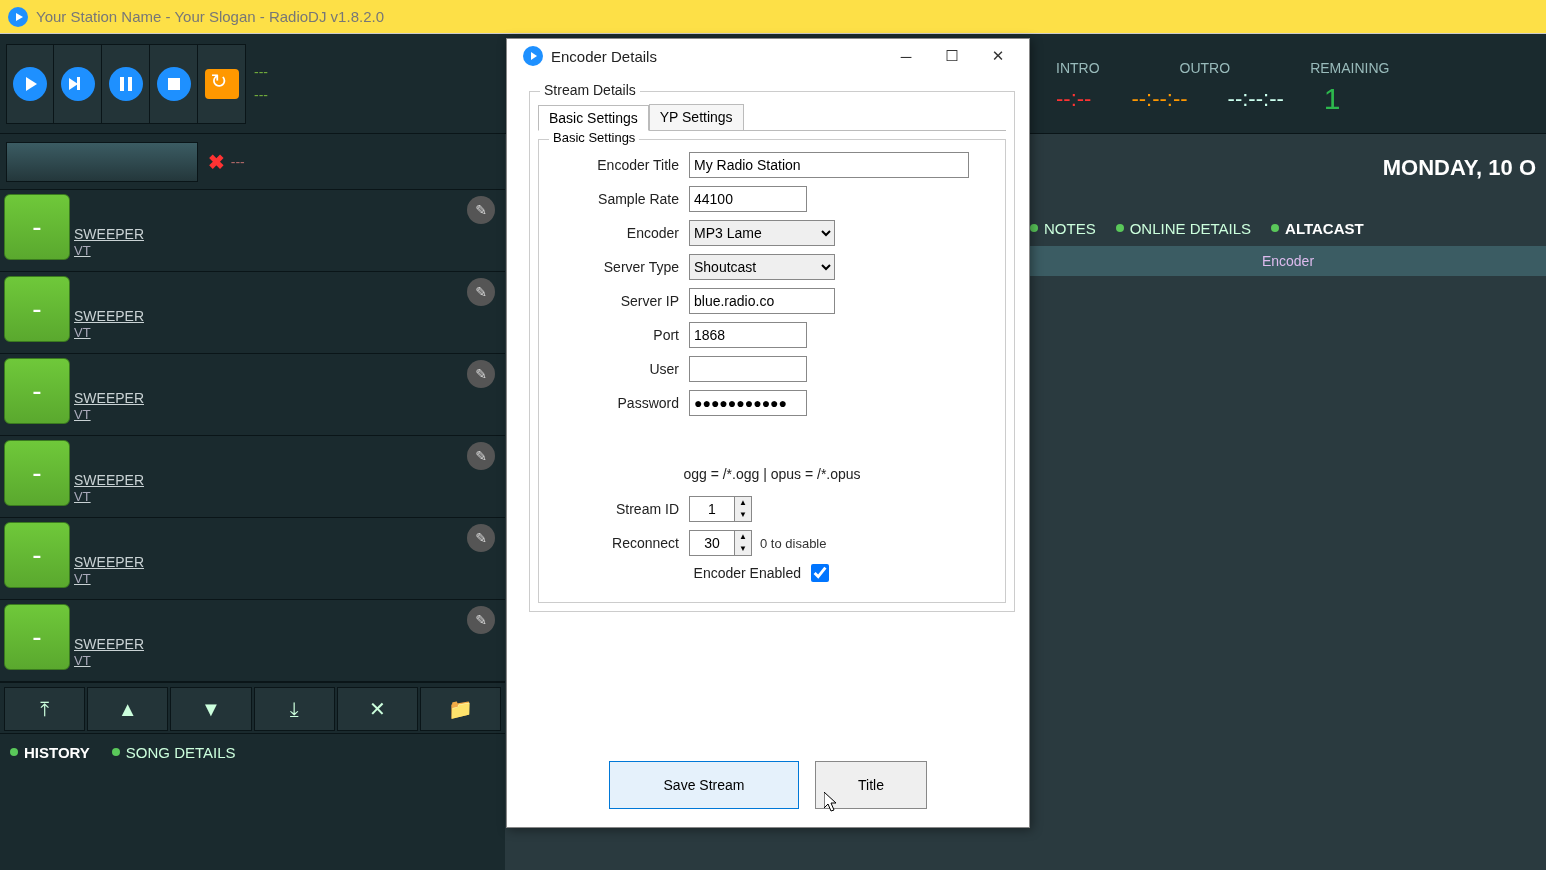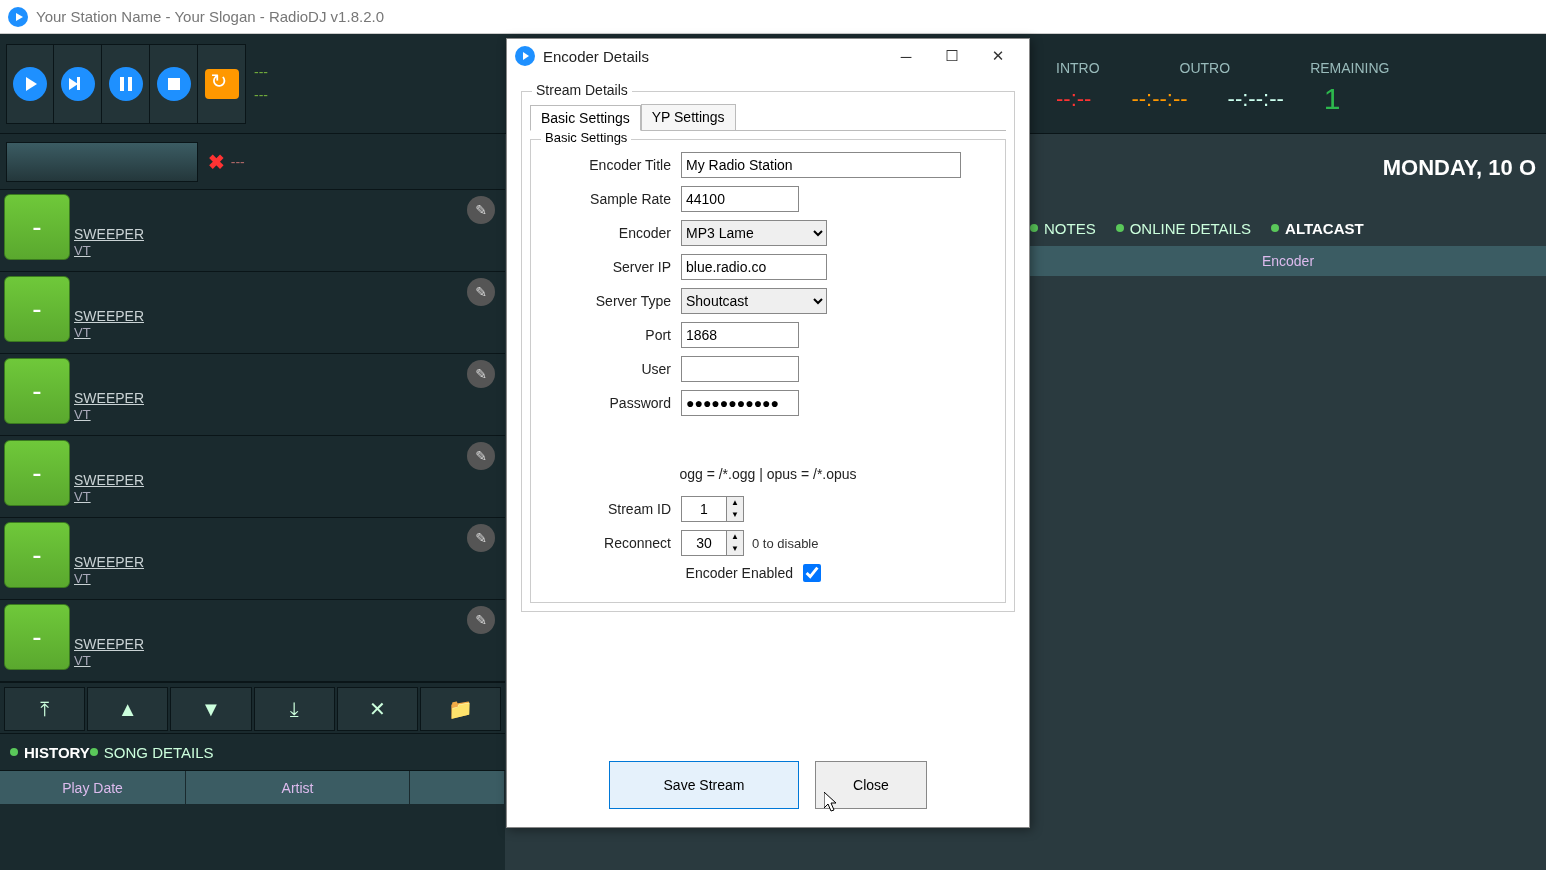--- a/index.html
+++ b/index.html
@@ -1,19 +1,19 @@
 <!DOCTYPE html>
 <html><head>
 <meta charset="utf-8">
 <style>
 * { box-sizing: border-box; margin: 0; padding: 0; font-family: "Segoe UI", Tahoma, sans-serif; }
 body { background: #2a3a3f; width: 1546px; height: 870px; overflow: hidden; position: relative; }
 
 
-.titlebar { height: 34px; background: #ffffff; display: flex; align-items: center; padding: 0 8px; border-bottom: 1px solid #ccc; }
+.titlebar { height: 34px; background: #fde047; display: flex; align-items: center; padding: 0 8px; border-bottom: 1px solid #ccc; }
 .titlebar .app-icon { width: 20px; height: 20px; border-radius: 50%; background: #1e90ff; display: flex; align-items: center; justify-content: center; margin-right: 8px; }
 .titlebar .app-icon::after { content: ""; width: 0; height: 0; border-left: 7px solid #fff; border-top: 4px solid transparent; border-bottom: 4px solid transparent; margin-left: 2px; }
 .titlebar .title-text { color: #777; font-size: 15px; }
 
 
 .transport { height: 100px; background: #1a2a2e; display: flex; align-items: center; padding: 0 6px; gap: 0; border-bottom: 1px solid #0a1518; }
 .transport .tbtn { width: 48px; height: 80px; background: #233438; border: 1px solid #0a1518; display: flex; align-items: center; justify-content: center; cursor: pointer; }
 .transport .tbtn + .tbtn { border-left: none; }
 .circle-btn { width: 34px; height: 34px; border-radius: 50%; display: flex; align-items: center; justify-content: center; }
 .play-c { background: #1e90ff; }
@@ -52,37 +52,37 @@
 .pl-badge { width: 66px; height: 66px; margin: 4px; background: linear-gradient(#6fc83a,#5aa82e); border-radius: 6px; display: flex; align-items: center; justify-content: center; color: #fff; font-size: 28px; border: 1px solid #3a7a1f; }
 .pl-meta { color: #c9d2d4; font-size: 14px; padding-top: 36px; line-height: 1.2; text-decoration: underline; }
 .pl-meta .sub { font-size: 13px; color: #aab; }
 .pl-edit { position: absolute; right: 10px; top: 6px; width: 28px; height: 28px; border-radius: 50%; background: #555; display: flex; align-items: center; justify-content: center; color: #ddd; font-size: 14px; cursor:pointer; }
 
 
 .pl-toolbar { height: 52px; background: #1a2a2e; display: flex; gap: 2px; padding: 4px; border-top: 1px solid #0a1518; border-bottom: 1px solid #0a1518; }
 .pl-toolbar .plt-btn { width: 86px; height: 44px; background: #233438; border: 1px solid #0a1518; display: flex; align-items: center; justify-content: center; color: #cfd; font-size: 20px; cursor:pointer; }
 
 
-.bottom-tabs { height: 36px; background: #1a2a2e; display: flex; align-items: center; padding: 0 10px; }
+.bottom-tabs { height: 36px; background: #1a2a2e; display: flex; align-items: center; padding: 0 10px; gap: 22px; }
 .bottom-tabs .bt-tab { color: #cfd; font-size: 15px; display: flex; align-items: center; gap: 6px; cursor:pointer;}
 .bt-dot { width: 8px; height: 8px; background: #5ac85a; border-radius: 50%; }
 .bottom-tabs .active { color: #fff; font-weight: bold; }
 
 
 .tbl-head { height: 34px; background: #3b5c63; display: flex; border-top: 1px solid #0a1518; }
 .tbl-head .th { border-right: 1px solid #1a2a2e; color: #dbe; font-size: 14px; display:flex; align-items:center; justify-content:center; }
 
 
 .right-tabs { position: absolute; top: 210px; left: 1030px; right: 0; height: 36px; display: flex; align-items: center; gap: 20px;}
 .right-tabs .bt-tab { color: #cfd; font-size: 15px; display:flex; align-items:center; gap:6px; cursor:pointer;}
 .right-tabs .active { color: #fff; font-weight: bold; }
 .right-enc-head { position: absolute; top: 246px; left: 1030px; right: 0; height: 30px; background: #3b5c63; color: #dbe; text-align:center; font-size: 14px; line-height:30px;}
 
 
-.dialog { position: absolute; top: 38px; left: 506px; width: 524px; height: 790px; background: #fff; border: 1px solid #888; box-shadow: 2px 2px 10px rgba(0,0,0,.4); }
+.dialog { position: absolute; top: 38px; left: 506px; width: 524px; height: 790px; background: #fff; border: 1px solid #888; box-shadow: 2px 2px 10px rgba(0,0,0,.4); padding-left: 8px; }
 .dlg-titlebar { height: 34px; display: flex; align-items: center; padding: 0 8px; }
 .dlg-titlebar .dlg-icon { width: 20px; height: 20px; border-radius: 50%; background: #1e90ff; display:flex; align-items:center; justify-content:center;}
 .dlg-titlebar .dlg-icon::after { content:""; border-left:6px solid #fff; border-top:4px solid transparent; border-bottom:4px solid transparent; margin-left:2px;}
 .dlg-titlebar .dlg-title { margin-left: 8px; font-size: 15px; color: #222; }
 .dlg-titlebar .dlg-btns { margin-left:auto; display:flex; }
 .dlg-titlebar .db { width: 46px; height: 30px; display:flex; align-items:center; justify-content:center; color:#333; cursor:pointer; font-size:15px;}
 
 .dlg-body { padding: 8px 14px; }
 .group-box { border: 1px solid #ccc; padding: 12px 8px 8px; position: relative; margin-top: 10px; }
 .group-box > .gb-title { position: absolute; top: -10px; left: 10px; background: #fff; padding: 0 4px; font-size: 14px; color: #222; }
@@ -248,25 +248,20 @@
     <div class="bt-tab active">
         <span class="bt-dot"></span>
         <span>HISTORY</span>
       </div>
     <div class="bt-tab">
         <span class="bt-dot"></span>
         <span>SONG DETAILS</span>
       </div>
   </div>
 
-  <div class="tbl-head">
-    <div class="th" style="width:186px">Play Date</div>
-    <div class="th" style="width:224px">Artist</div>
-    <div class="th" style="flex:1"></div>
-  </div>
 </div>
 
 <div class="dialog">
   <div class="dlg-titlebar">
     <div class="dlg-icon"></div>
     <div class="dlg-title">Encoder Details</div>
     <div class="dlg-btns">
       <div class="db">─</div>
       <div class="db">☐</div>
       <div class="db">✕</div>
@@ -292,26 +287,26 @@
         <div class="frow" style="">
           <div class="lbl">Sample Rate</div>
           <input type="text" style="width: 118px;" value="44100">
         </div>
 
         <div class="frow">
           <div class="lbl">Encoder</div>
           <select style="width:146px"><option>MP3 Lame</option></select>
         </div>
         <div class="frow">
+          <div class="lbl">Server Type</div>
+          <select style="width:146px"><option>Shoutcast</option></select>
+        </div>
+        <div class="frow">
           <div class="lbl">Server IP</div>
           <input type="text" style="width: 146px;" value="blue.radio.co">
-        </div>
-        <div class="frow">
-          <div class="lbl">Server Type</div>
-          <select style="width:146px"><option>Shoutcast</option></select>
         </div>
         <div class="frow">
           <div class="lbl">Port</div>
           <input type="text" style="width: 118px;" value="1868">
         </div>
         <div class="frow">
           <div class="lbl">User</div>
           <input type="text" style="width: 118px;" value="">
         </div>
         <div class="frow" style="margin-bottom:50px">
@@ -345,21 +340,21 @@
         <div class="frow">
           <div class="lbl" style="width:262px">Encoder Enabled</div>
           <input type="checkbox" checked="" style="width: 18px; height: 18px;">
         </div>
       </div>
     </div>
   </div>
 
   <div class="dlg-footer">
     <button class="btn-save">Save Stream</button>
-    <button class="btn-close">Close</button>
+    <button class="btn-close">Title</button>
   </div>
 </div>
 
 <div class="cursor">
   <svg viewBox="0 0 16 22">
       <path d="M0 0 L0 16 L4 12 L7 19 L10 18 L7 11 L12 11 Z" fill="#fff" stroke="#000"></path>
     </svg>
 </div>
 
 </body></html>

